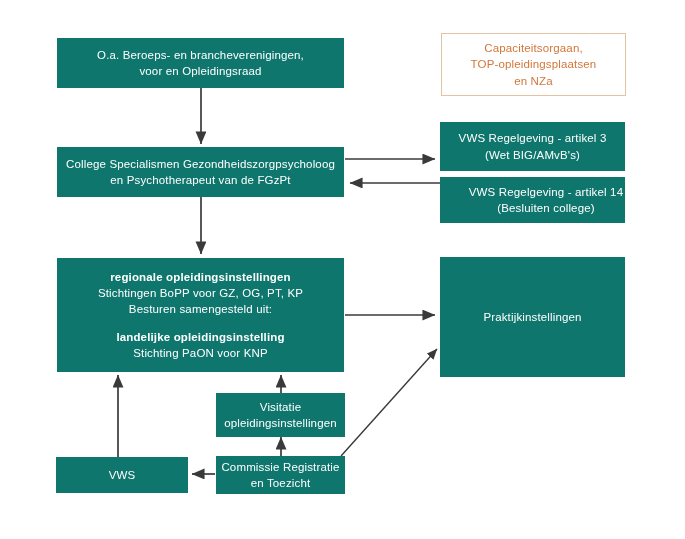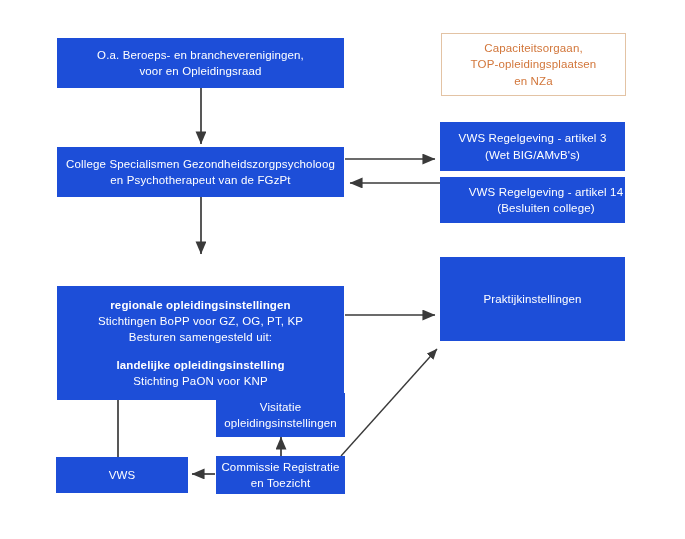--- a/index.html
+++ b/index.html
@@ -19,21 +19,21 @@
   }
   .box {
     position: absolute;
     box-sizing: border-box;
     display: flex;
     flex-direction: column;
     align-items: center;
     justify-content: center;
     text-align: center;
     color: #ffffff;
-    background: #1d4ed8;
+    background: #0f766e;
     font-size: 11.5px;
     line-height: 1.42;
     letter-spacing: 0.15px;
     padding: 2px 6px;
   }
   .box .ln {
     display: block;
     white-space: nowrap;
   }
   .box .ln.bold {
@@ -109,29 +109,29 @@
   <div class="box" style="left:440px; top:122px; width:185px; height:49px;">
     <span class="ln">VWS Regelgeving - artikel 3</span>
     <span class="ln">(Wet BIG/AMvB's)</span>
   </div>
 
   <div class="box" style="left:440px; top:177px; width:185px; height:46px;padding-left:33px;">
     <span class="ln">VWS Regelgeving - artikel 14</span>
     <span class="ln">(Besluiten college)</span>
   </div>
 
-  <div class="box" style="left:57px; top:258px; width:287px; height:114px;margin-top:28px;">
+  <div class="box" style="left:57px; top:258px; width:287px; height:114px;">
     <span class="ln bold">regionale opleidingsinstellingen</span>
     <span class="ln">Stichtingen BoPP voor GZ, OG, PT, KP</span>
     <span class="ln">Besturen samengesteld uit:</span>
     <span class="ln bold gap">landelijke opleidingsinstelling</span>
     <span class="ln">Stichting PaON voor KNP</span>
   </div>
 
-  <div class="box" style="left:440px; top:257px; width:185px; height:84px;">
+  <div class="box" style="left:440px; top:257px; width:185px; height:120px;">
     <span class="ln">Praktijkinstellingen</span>
   </div>
 
   <div class="box" style="left:216px; top:393px; width:129px; height:44px;">
     <span class="ln">Visitatie</span>
     <span class="ln">opleidingsinstellingen</span>
   </div>
 
   <div class="box" style="left:216px; top:456px; width:129px; height:38px;">
     <span class="ln">Commissie Registratie</span>

